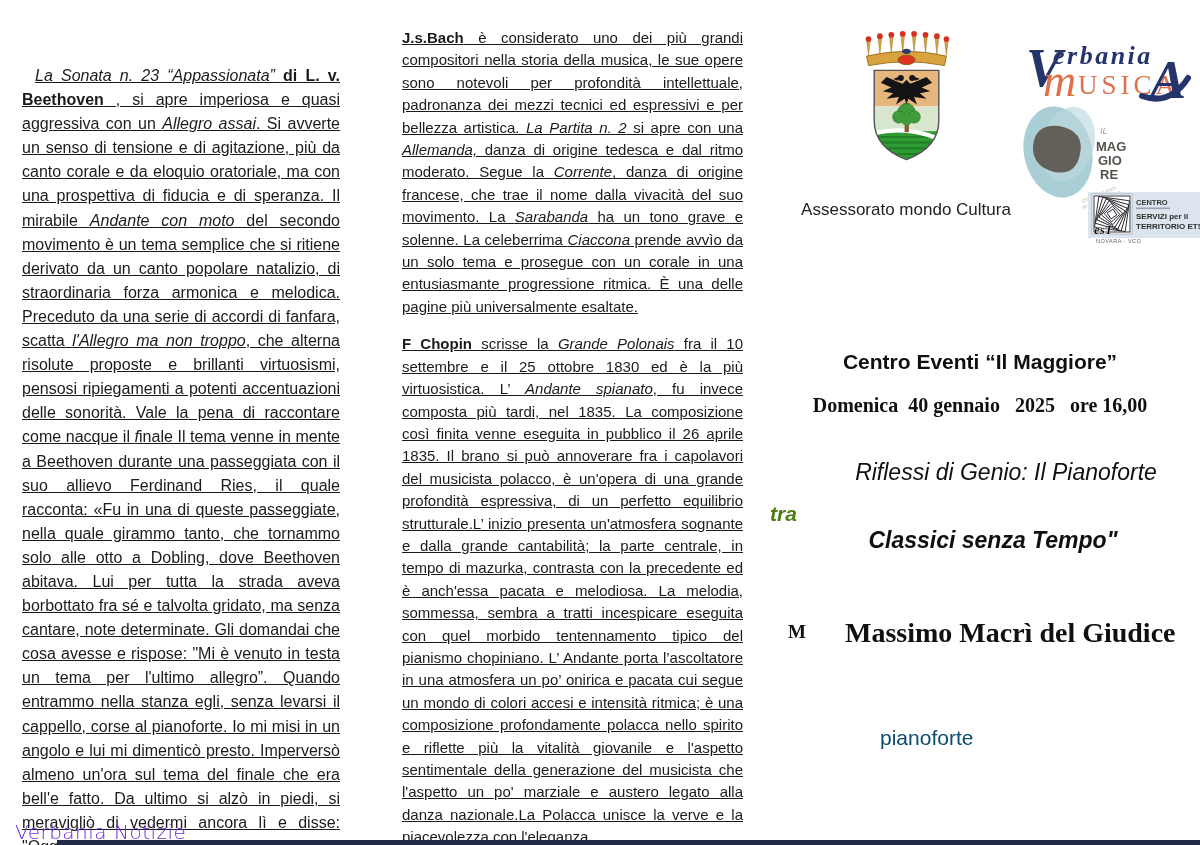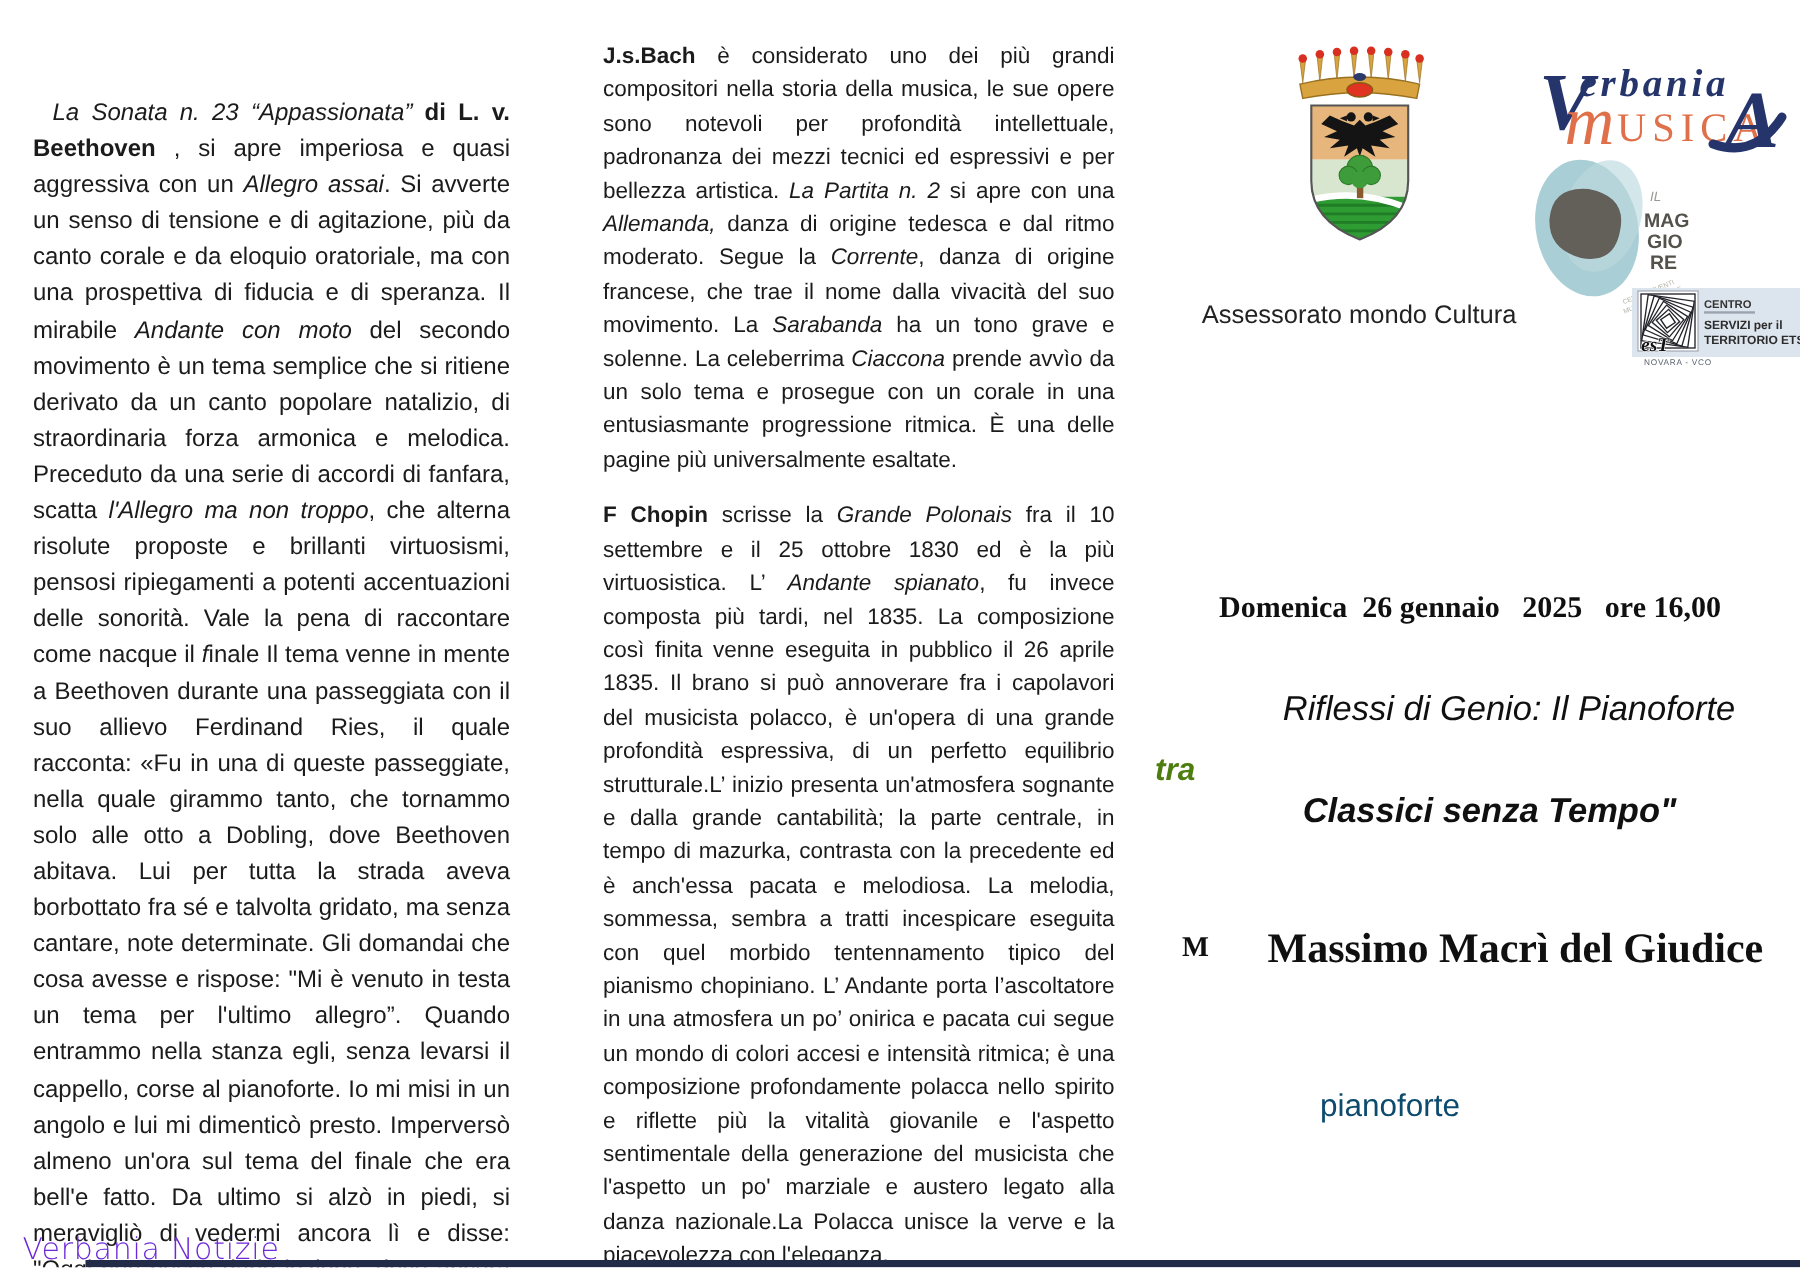--- a/index.html
+++ b/index.html
@@ -1,21 +1,21 @@
 <!DOCTYPE html>
 <html><head>
 <meta charset="utf-8">
 <style>
   html,body{margin:0;padding:0;background:#fff;}
   .page{position:relative;width:1200px;height:845px;background:#ffffff;overflow:hidden;
         font-family:"Liberation Sans",sans-serif;color:#1b1b1b;}
   p{margin:0;}
   .i{font-style:italic;}
   .b{font-weight:700;}
-  .justify{text-align:justify;}
+  .justify{text-align:justify;text-decoration:underline;}
   .col{position:absolute;}
   
   .col-left{left:22px;top:64px;width:318px;font-size:16px;line-height:24.1px;}
   .col-left p{text-indent:13px;}
   
   .col-mid{left:402px;top:27px;width:341px;font-size:15px;line-height:22.4px;}
   .para-gap{margin-top:15px;}
   
   .col-right{left:760px;top:0;width:440px;height:845px;}
   .abs{position:absolute;}
@@ -144,21 +144,22 @@
         </g>
       </g>
       <text x="6" y="42" font-size="13" font-weight="700" font-style="italic" fill="#111" stroke="#ffffff" stroke-width="0.7" paint-order="stroke">esT</text>
       <text class="sans-svg" x="48" y="13" font-size="7.5" font-weight="700" fill="#333">CENTRO</text>
       <rect x="48" y="15.5" width="34" height="1.6" fill="#9aa3b0"></rect>
       <text class="sans-svg" x="48" y="27" font-size="8" font-weight="700" fill="#2b2b2b">SERVIZI per il</text>
       <text class="sans-svg" x="48" y="37" font-size="8" font-weight="700" fill="#2b2b2b">TERRITORIO ETS</text>
       <text class="sans-svg" x="8" y="51" font-size="5.5" letter-spacing="0.5" fill="#5a6570">NOVARA - VCO</text>
     </svg>
 
-    <div class="abs date">Domenica  26 gennaio   2025   ore 16,00</div>
+    <div class="abs venue">Centro Eventi “Il Maggiore”</div>
+    <div class="abs date">Domenica  40 gennaio   2025   ore 16,00</div>
     <div class="abs title1">Riflessi di Genio: Il Pianoforte</div>
     <div class="abs title2">tra</div>
     <div class="abs title3">Classici senza Tempo"</div>
     <div class="abs perf-initial">M</div>
     <div class="abs perf-name">Massimo Macrì del Giudice</div>
     <div class="abs instrument">pianoforte</div>
   </div>
 
   <div class="watermark">Verbania Notizie</div>
   <div class="bottom-bar"></div>

